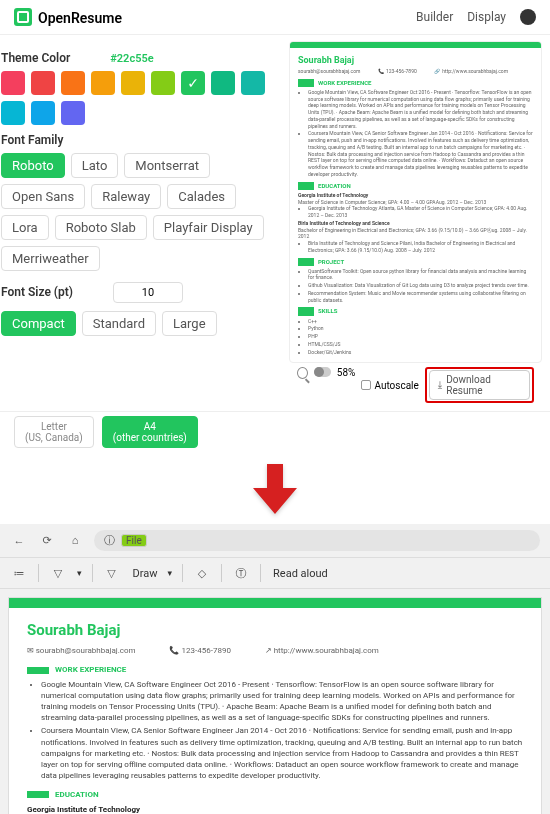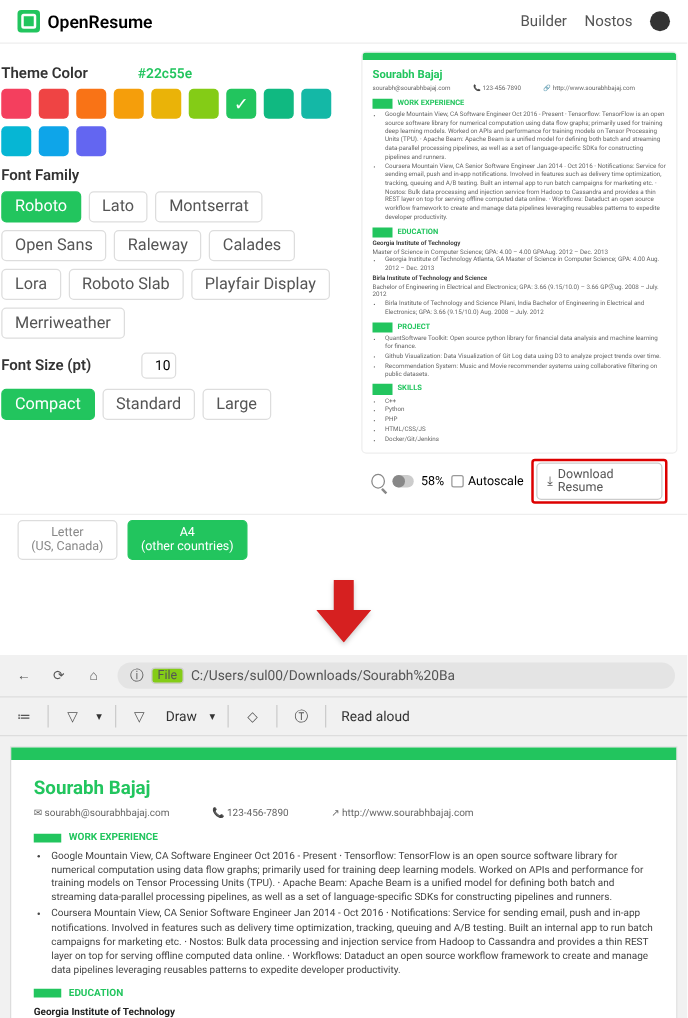--- a/index.html
+++ b/index.html
@@ -14,32 +14,32 @@
 .left { width:285px; padding:10px 1px; }
 .right { flex:1; padding:6px 8px 4px 4px; position:relative; }
 .sec-label { font-size:12px; font-weight:600; color:#333; margin:6px 0; }
 .hex { display:inline-block; font-size:11px; color:#22c55e; font-weight:600; margin-left:40px; }
 .row { display:flex; flex-wrap:wrap; gap:6px; margin-bottom:8px; }
 .sw { width:24px; height:24px; border-radius:4px; position:relative; }
 .sw.ck::after { content:"✓"; color:#fff; font-size:14px; position:absolute; inset:0; display:flex; align-items:center; justify-content:center; }
 .btn { padding:4px 10px; font-size:13px; border:1px solid #ddd; border-radius:4px; background:#fff; color:#555; cursor:pointer; }
 .btn.on { background:#22c55e; color:#fff; border-color:#22c55e; }
 .fsrow { display:flex; gap:40px; align-items:center; }
-.fsnum { font-size:11px; border:1px solid #ddd; padding:3px 10px; border-radius:4px; width:28px; text-align:center; }
+.fsnum { font-size:11px; border:1px solid #ddd; padding:3px 10px; border-radius:4px; width:70px; text-align:center; }
 .sizes { display:flex; gap:6px; margin-top:6px; }
 .preview { border:1px solid #eee; border-radius:4px; overflow:hidden; }
 .preview-inner { border-top:6px solid #22c55e; padding:6px 8px; font-size:5px; line-height:1.35; color:#666; }
 .preview .name { color:#22c55e; font-weight:700; font-size:9px; margin-bottom:2px; }
 .preview .contact { font-size:5px; color:#666; display:flex; gap:18px; margin-bottom:4px; }
 .preview .sh { color:#22c55e; font-weight:700; font-size:6px; border-left:16px solid #22c55e; padding-left:4px; margin:4px 0 2px; text-transform:uppercase; }
 .preview ul { padding-left:10px; }
 .preview li { margin-bottom:1px; }
 .preview .jt { font-weight:600; color:#333; }
 
-.pctrl { display:flex; align-items:center; justify-content:flex-end; gap:6px; padding:4px 8px; font-size:10px; position:relative; }
+.pctrl { display:flex; justify-content:flex-end; gap:6px; padding:4px 8px; font-size:10px; position:relative; }
 .mag { width:12px; height:12px; border:1.5px solid #888; border-radius:50%; position:relative; }
 .mag::after { content:""; position:absolute; right:-3px; bottom:-3px; width:5px; height:1.5px; background:#888; transform:rotate(45deg); }
 .tog { width:18px; height:10px; background:#ccc; border-radius:5px; position:relative; }
 .tog::after { content:""; position:absolute; left:0; top:0; width:10px; height:10px; background:#888; border-radius:50%; }
 .redbox { border:2px solid #d00; border-radius:3px; padding:1px 2px; }
 .dl { border:1px solid #ccc; border-radius:4px; padding:3px 8px; font-size:10px; color:#555; display:flex; gap:4px; align-items:center; }
 .dlic { display:inline-block; }
 .chk { width:10px; height:10px; border:1px solid #999; border-radius:2px; display:inline-block; vertical-align:middle; }
 .bottom { display:flex; gap:8px; padding:4px 14px 10px; }
 .cbtn { font-size:10px; border:1px solid #ddd; border-radius:4px; padding:4px 10px; background:#fff; color:#888; text-align:center; }
@@ -70,21 +70,21 @@
 </head>
 <body>
 
 <div class="header">
   <div class="logo">
     <span class="logo-icon"></span>
     <span>OpenResume</span>
   </div>
   <div class="nav">
     <span>Builder</span>
-    <span>Nostos</span>
+    <span>Display</span>
     <span class="gh"></span>
   </div>
 </div>
 
 <div class="app">
   <div class="left">
     <div class="sec-label">
       <span>Theme Color</span><span class="hex">#22c55e</span>
     </div>
     <div class="row" id="swatches">
@@ -205,21 +205,20 @@
 </div>
 
 <div class="br">
   <div class="urlbar">
     <span class="ic">←</span>
     <span class="ic">⟳</span>
     <span class="ic">⌂</span>
     <div class="pill">
       <span>ⓘ</span>
       <span class="f">File</span>
-      <span>C:/Users/sul00/Downloads/Sourabh%20Ba</span>
     </div>
   </div>
   <div class="tool">
     <span class="ic">≔</span>
     <span class="sep"></span>
     <span class="ic">▽</span>
     <span style="font-size:9px;">▾</span>
     <span class="sep"></span>
     <span class="ic">▽</span>
     <span class="txt">Draw</span>

